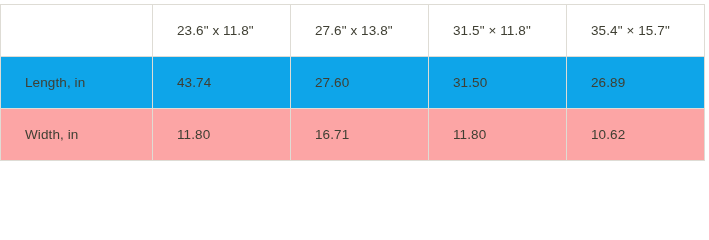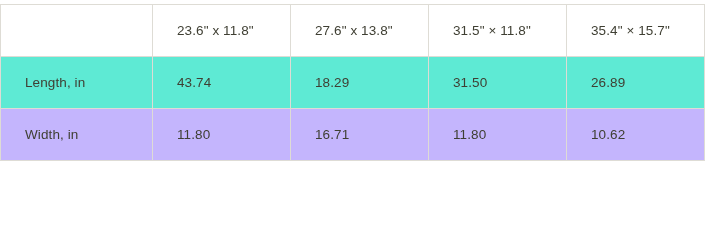--- a/index.html
+++ b/index.html
@@ -47,22 +47,22 @@
     color: #3f3f33;
     letter-spacing: 0.1px;
     white-space: nowrap;
     overflow: hidden;
   }
 
   
   table.spec-table thead tr { background: #ffffff; }
 
   
-  table.spec-table tbody tr.row-tint { background: #5eead4; }
-  table.spec-table tbody tr.row-plain { background: #c4b5fd; }
+  table.spec-table tbody tr.row-tint { background: #0ea5e9; }
+  table.spec-table tbody tr.row-plain { background: #fca5a5; }
 
   .corner-cell { background: #ffffff; }
 </style>
 </head>
 <body>
 
 <div class="table-wrap">
   <table class="spec-table">
     <colgroup>
       <col class="c-label">
@@ -77,21 +77,21 @@
         <th>23.6" x 11.8"</th>
         <th>27.6" x 13.8"</th>
         <th>31.5" × 11.8"</th>
         <th>35.4" × 15.7"</th>
       </tr>
     </thead>
     <tbody>
       <tr class="row-tint">
         <td>Length, in</td>
         <td>43.74</td>
-        <td>18.29</td>
+        <td>27.60</td>
         <td>31.50</td>
         <td>26.89</td>
       </tr>
       <tr class="row-plain">
         <td>Width, in</td>
         <td>11.80</td>
         <td>16.71</td>
         <td>11.80</td>
         <td>10.62</td>
       </tr>

